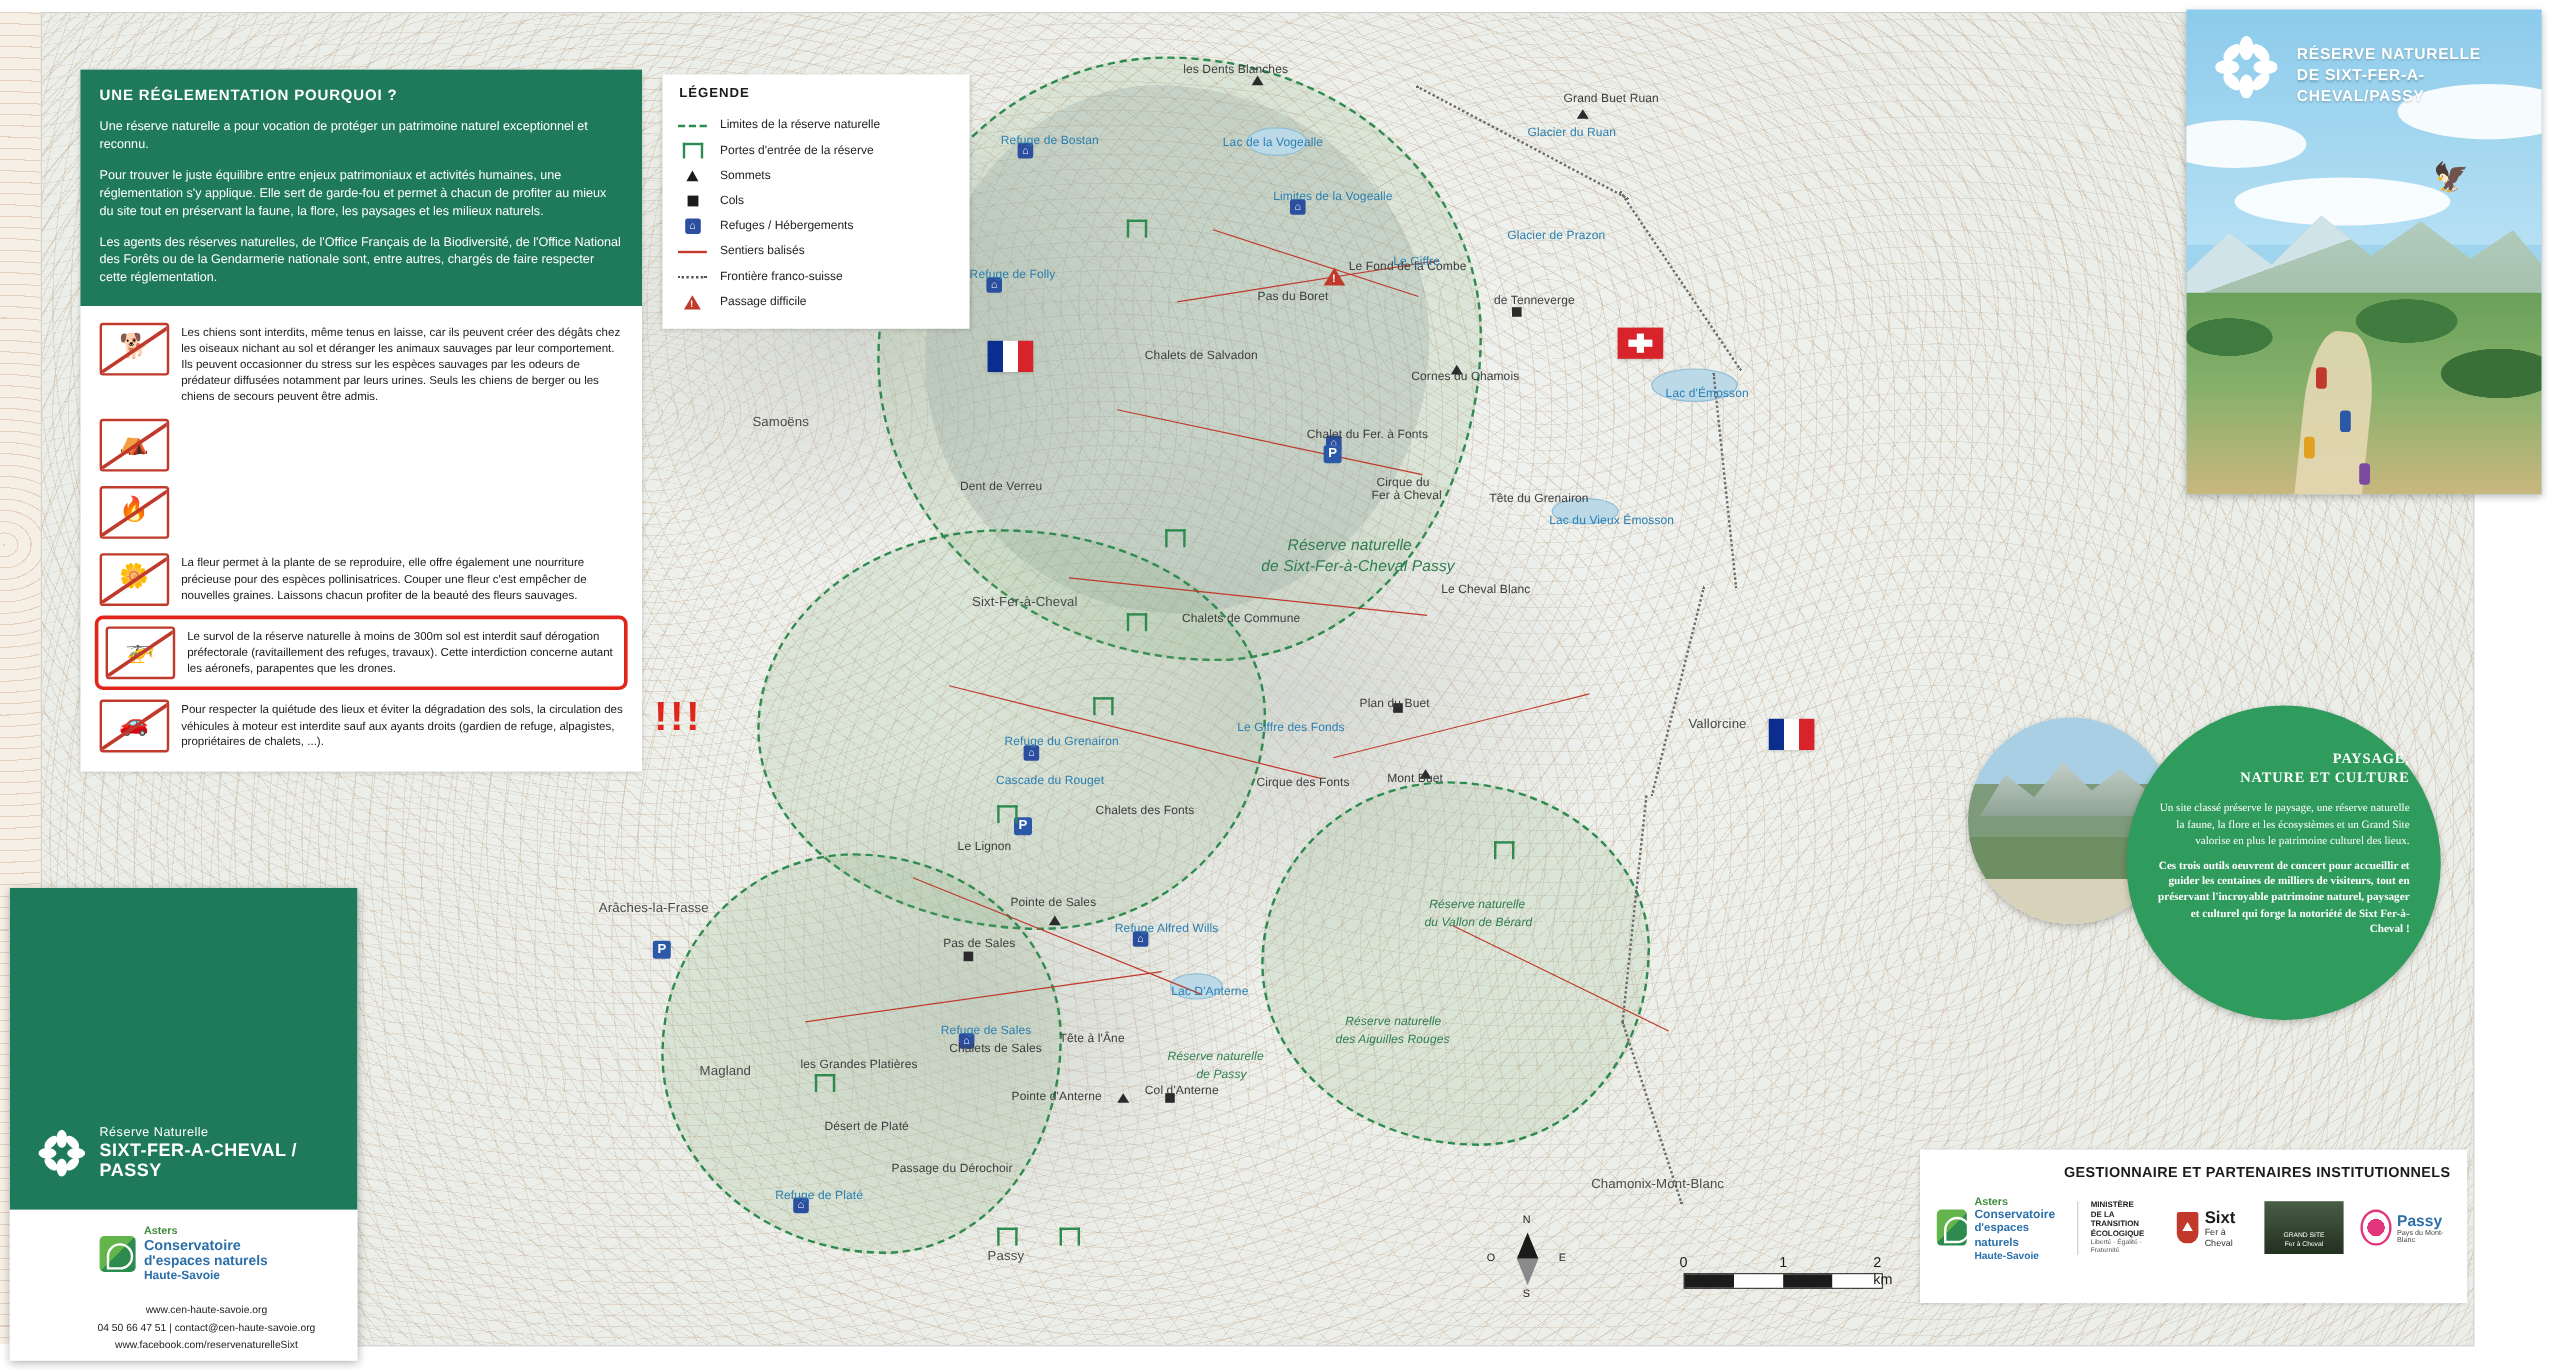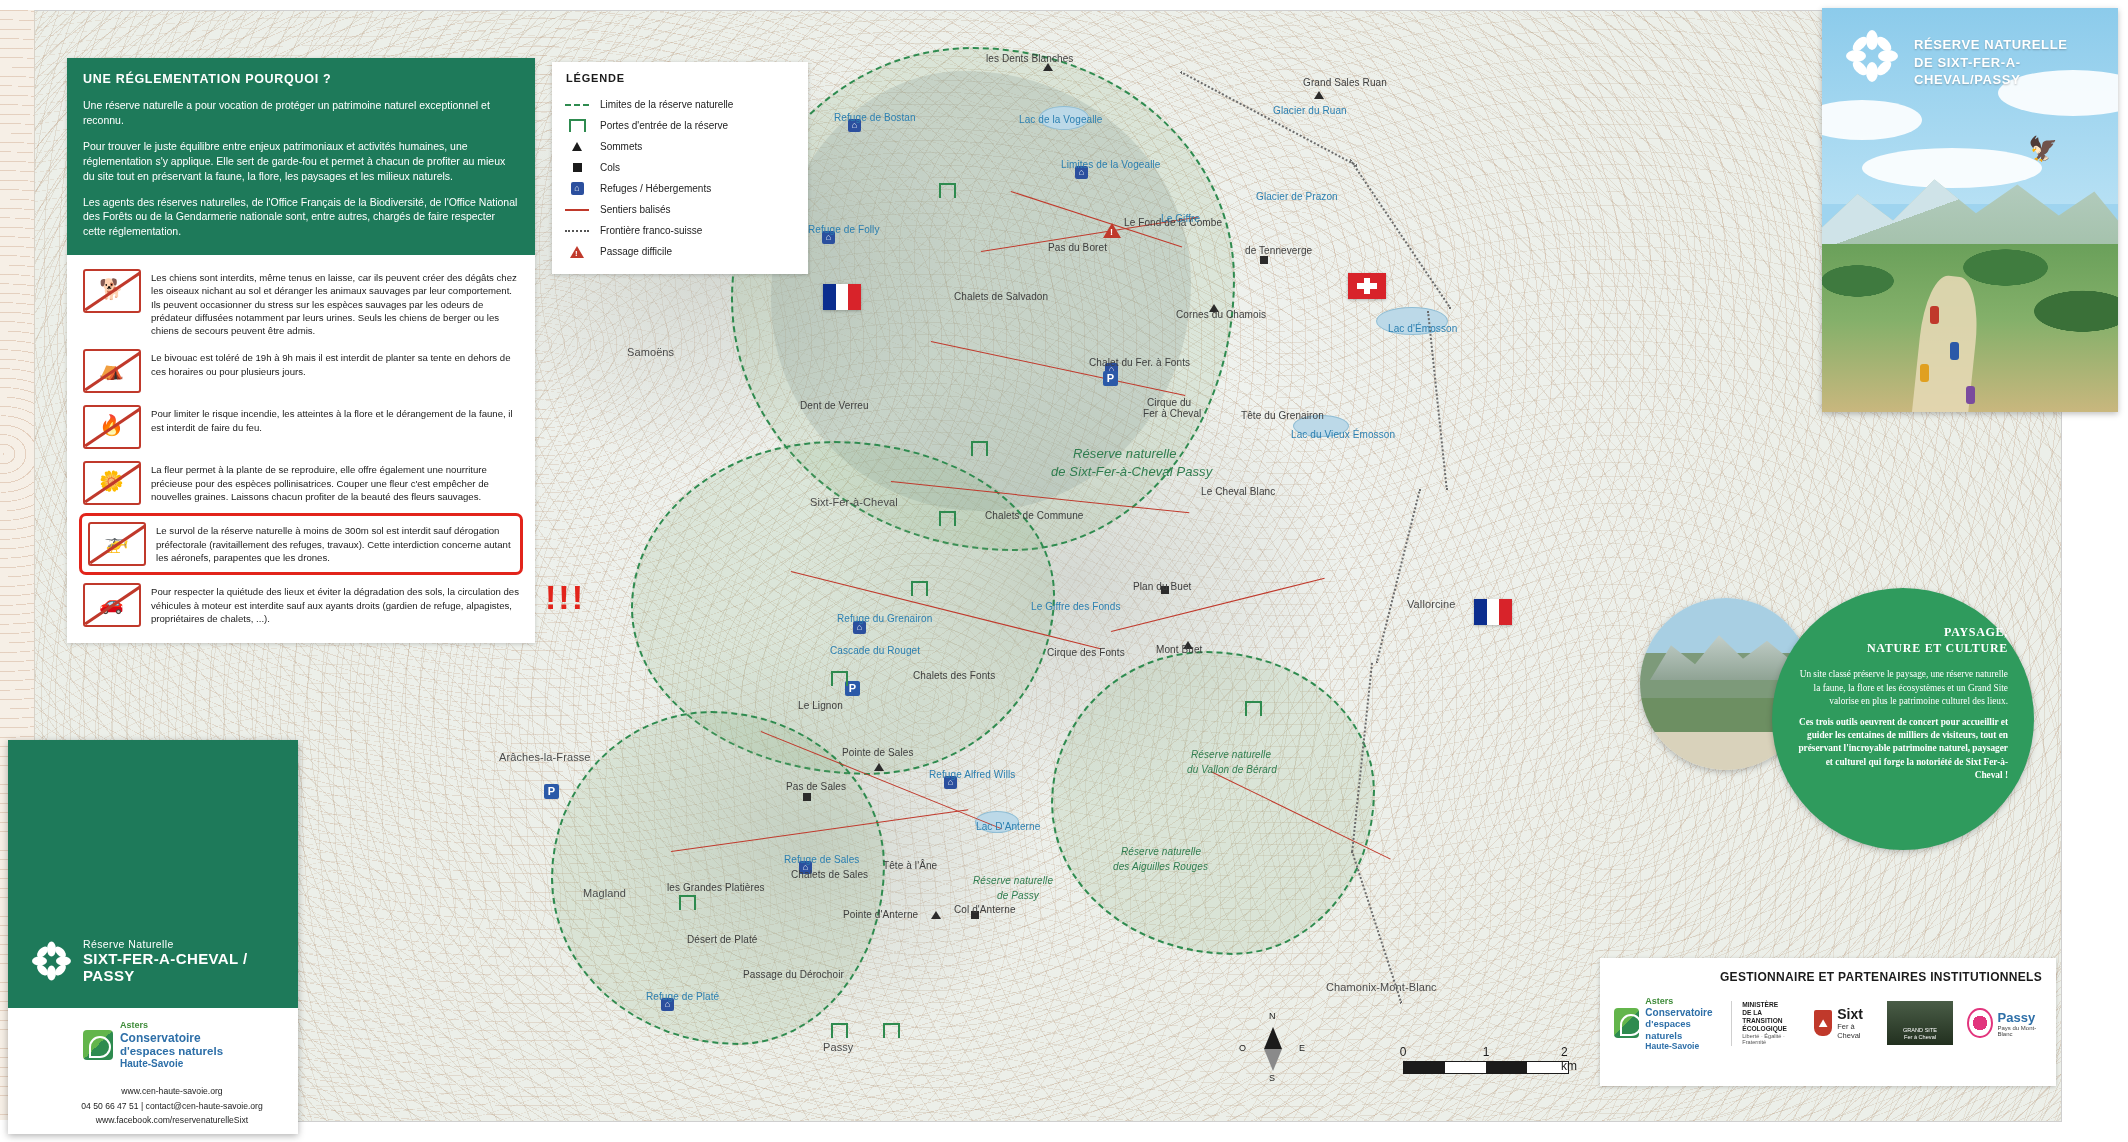--- a/index.html
+++ b/index.html
@@ -659,21 +659,21 @@
     <div id="map-labels">
         <div class="map-label big" style="left: 1042px; top: 435px;">Réserve naturelle</div>
         <div class="map-label big" style="left: 1020px; top: 453px;">de Sixt-Fer-à-Cheval Passy</div>
         <div class="map-label green" style="left: 1160px; top: 738px;">Réserve naturelle</div>
         <div class="map-label green" style="left: 1156px; top: 753px;">du Vallon de Bérard</div>
         <div class="map-label green" style="left: 1090px; top: 835px;">Réserve naturelle</div>
         <div class="map-label green" style="left: 1082px; top: 850px;">des Aiguilles Rouges</div>
         <div class="map-label green" style="left: 942px; top: 864px;">Réserve naturelle</div>
         <div class="map-label green" style="left: 966px; top: 879px;">de Passy</div>
         <div class="map-label" style="left: 955px; top: 42px;">les Dents Blanches</div>
-        <div class="map-label" style="left: 1272px; top: 66px;">Grand Sales Ruan</div>
+        <div class="map-label" style="left: 1272px; top: 66px;">Grand Buet Ruan</div>
         <div class="map-label blue" style="left: 1242px; top: 94px;">Glacier du Ruan</div>
         <div class="map-label blue" style="left: 988px; top: 103px;">Lac de la Vogealle</div>
         <div class="map-label blue" style="left: 803px; top: 101px;">Refuge de Bostan</div>
         <div class="map-label blue" style="left: 1030px; top: 148px;">Limites de la Vogealle</div>
         <div class="map-label blue" style="left: 1225px; top: 180px;">Glacier de Prazon</div>
         <div class="map-label" style="left: 1093px; top: 206px;">Le Fond de la Combe</div>
         <div class="map-label blue" style="left: 777px; top: 213px;">Refuge de Folly</div>
         <div class="map-label" style="left: 1017px; top: 231px;">Pas du Boret</div>
         <div class="map-label blue" style="left: 1130px; top: 202px;">Le Giffre</div>
         <div class="map-label" style="left: 1214px; top: 234px;">de Tenneverge</div>
@@ -757,28 +757,26 @@
             <div class="glyph">🐕</div>
             <div class="slash"></div>
           </div>
           <div class="rule-text">Les chiens sont interdits, même tenus en laisse, car ils peuvent créer des dégâts chez les oiseaux nichant au sol et déranger les animaux sauvages par leur comportement. Ils peuvent occasionner du stress sur les espèces sauvages par les odeurs de prédateur diffusées notamment par leurs urines. Seuls les chiens de berger ou les chiens de secours peuvent être admis.</div>
         </div>
         <div class="rule">
           <div class="pictogram">
             <div class="glyph">⛺</div>
             <div class="slash"></div>
           </div>
-          <div class="rule-text">Le bivouac est toléré de 19h à 9h mais il est interdit de planter sa tente en dehors de ces horaires ou pour plusieurs jours.</div>
         </div>
         <div class="rule">
           <div class="pictogram">
             <div class="glyph">🔥</div>
             <div class="slash"></div>
           </div>
-          <div class="rule-text">Pour limiter le risque incendie, les atteintes à la flore et le dérangement de la faune, il est interdit de faire du feu.</div>
         </div>
         <div class="rule">
           <div class="pictogram">
             <div class="glyph">🌼</div>
             <div class="slash"></div>
           </div>
           <div class="rule-text">La fleur permet à la plante de se reproduire, elle offre également une nourriture précieuse pour des espèces pollinisatrices. Couper une fleur c'est empêcher de nouvelles graines. Laissons chacun profiter de la beauté des fleurs sauvages.</div>
         </div>
         <div class="rule highlight">
           <div class="pictogram">

